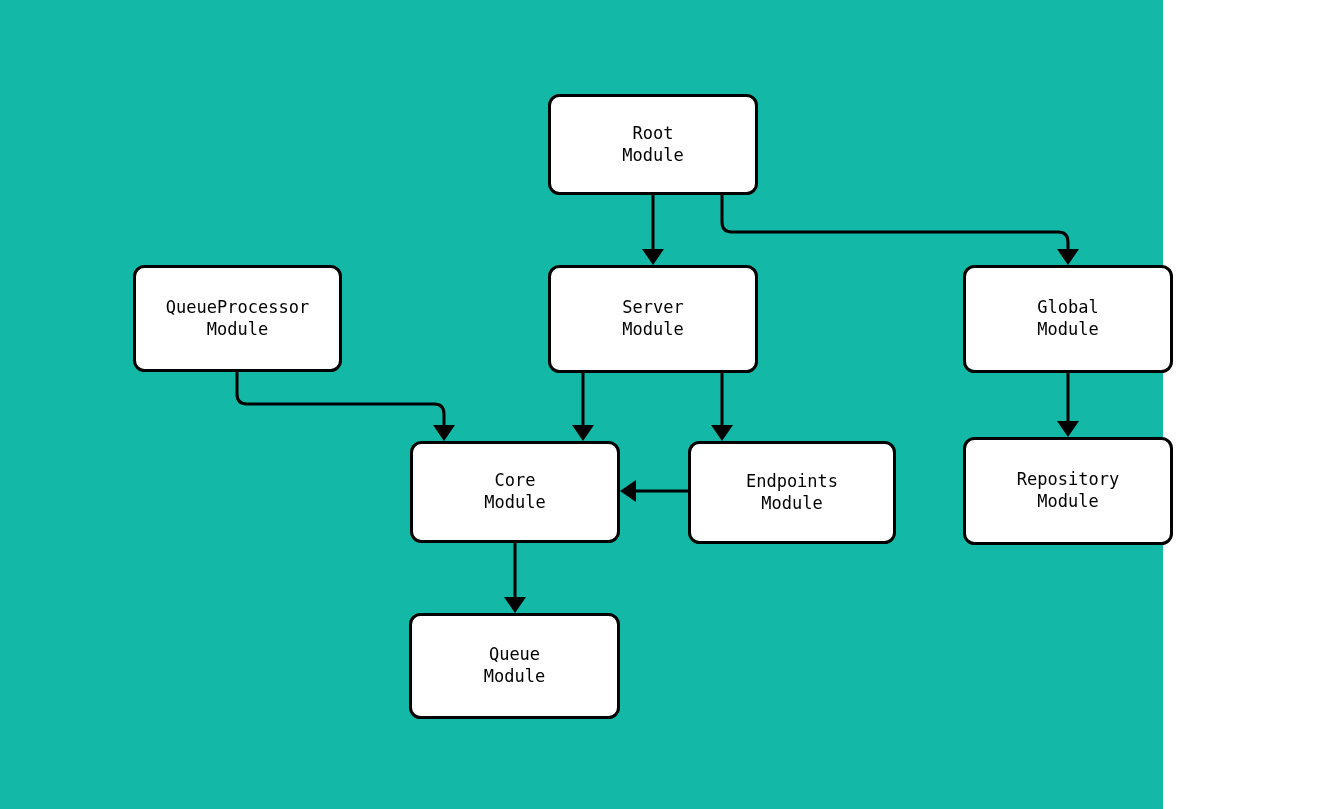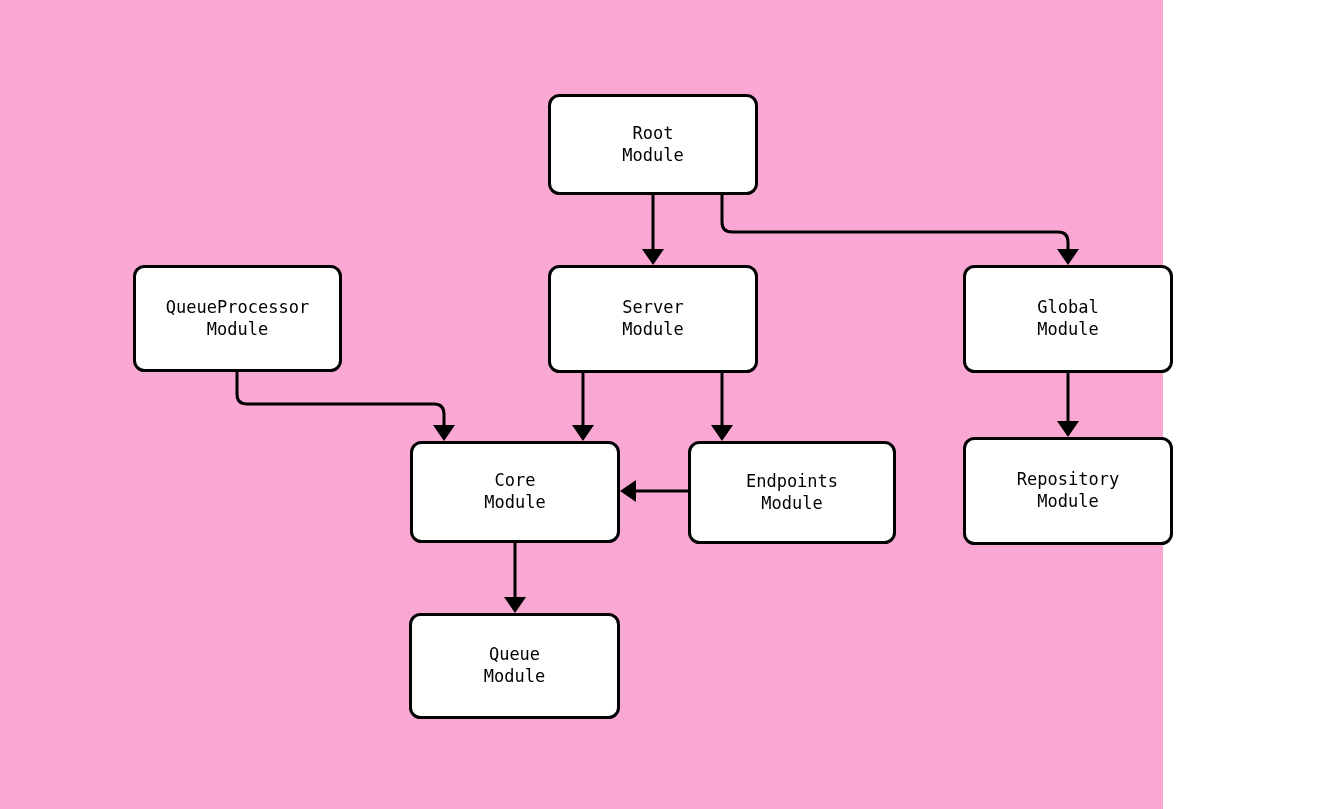--- a/index.html
+++ b/index.html
@@ -11,21 +11,21 @@
   body {
     width: 1337px;
     height: 809px;
     overflow: hidden;
     font-family: "DejaVu Sans Mono", "Liberation Mono", monospace;
   }
   #diagram-canvas {
     position: relative;
     width: 1163px;
     height: 809px;
-    background: #f9a8d4;
+    background: #14b8a6;
   }
   svg.diagram-svg {
     position: absolute;
     top: 0;
     left: 0;
     width: 1337px;
     height: 809px;
   }
   .node-box {
     fill: #ffffff;

